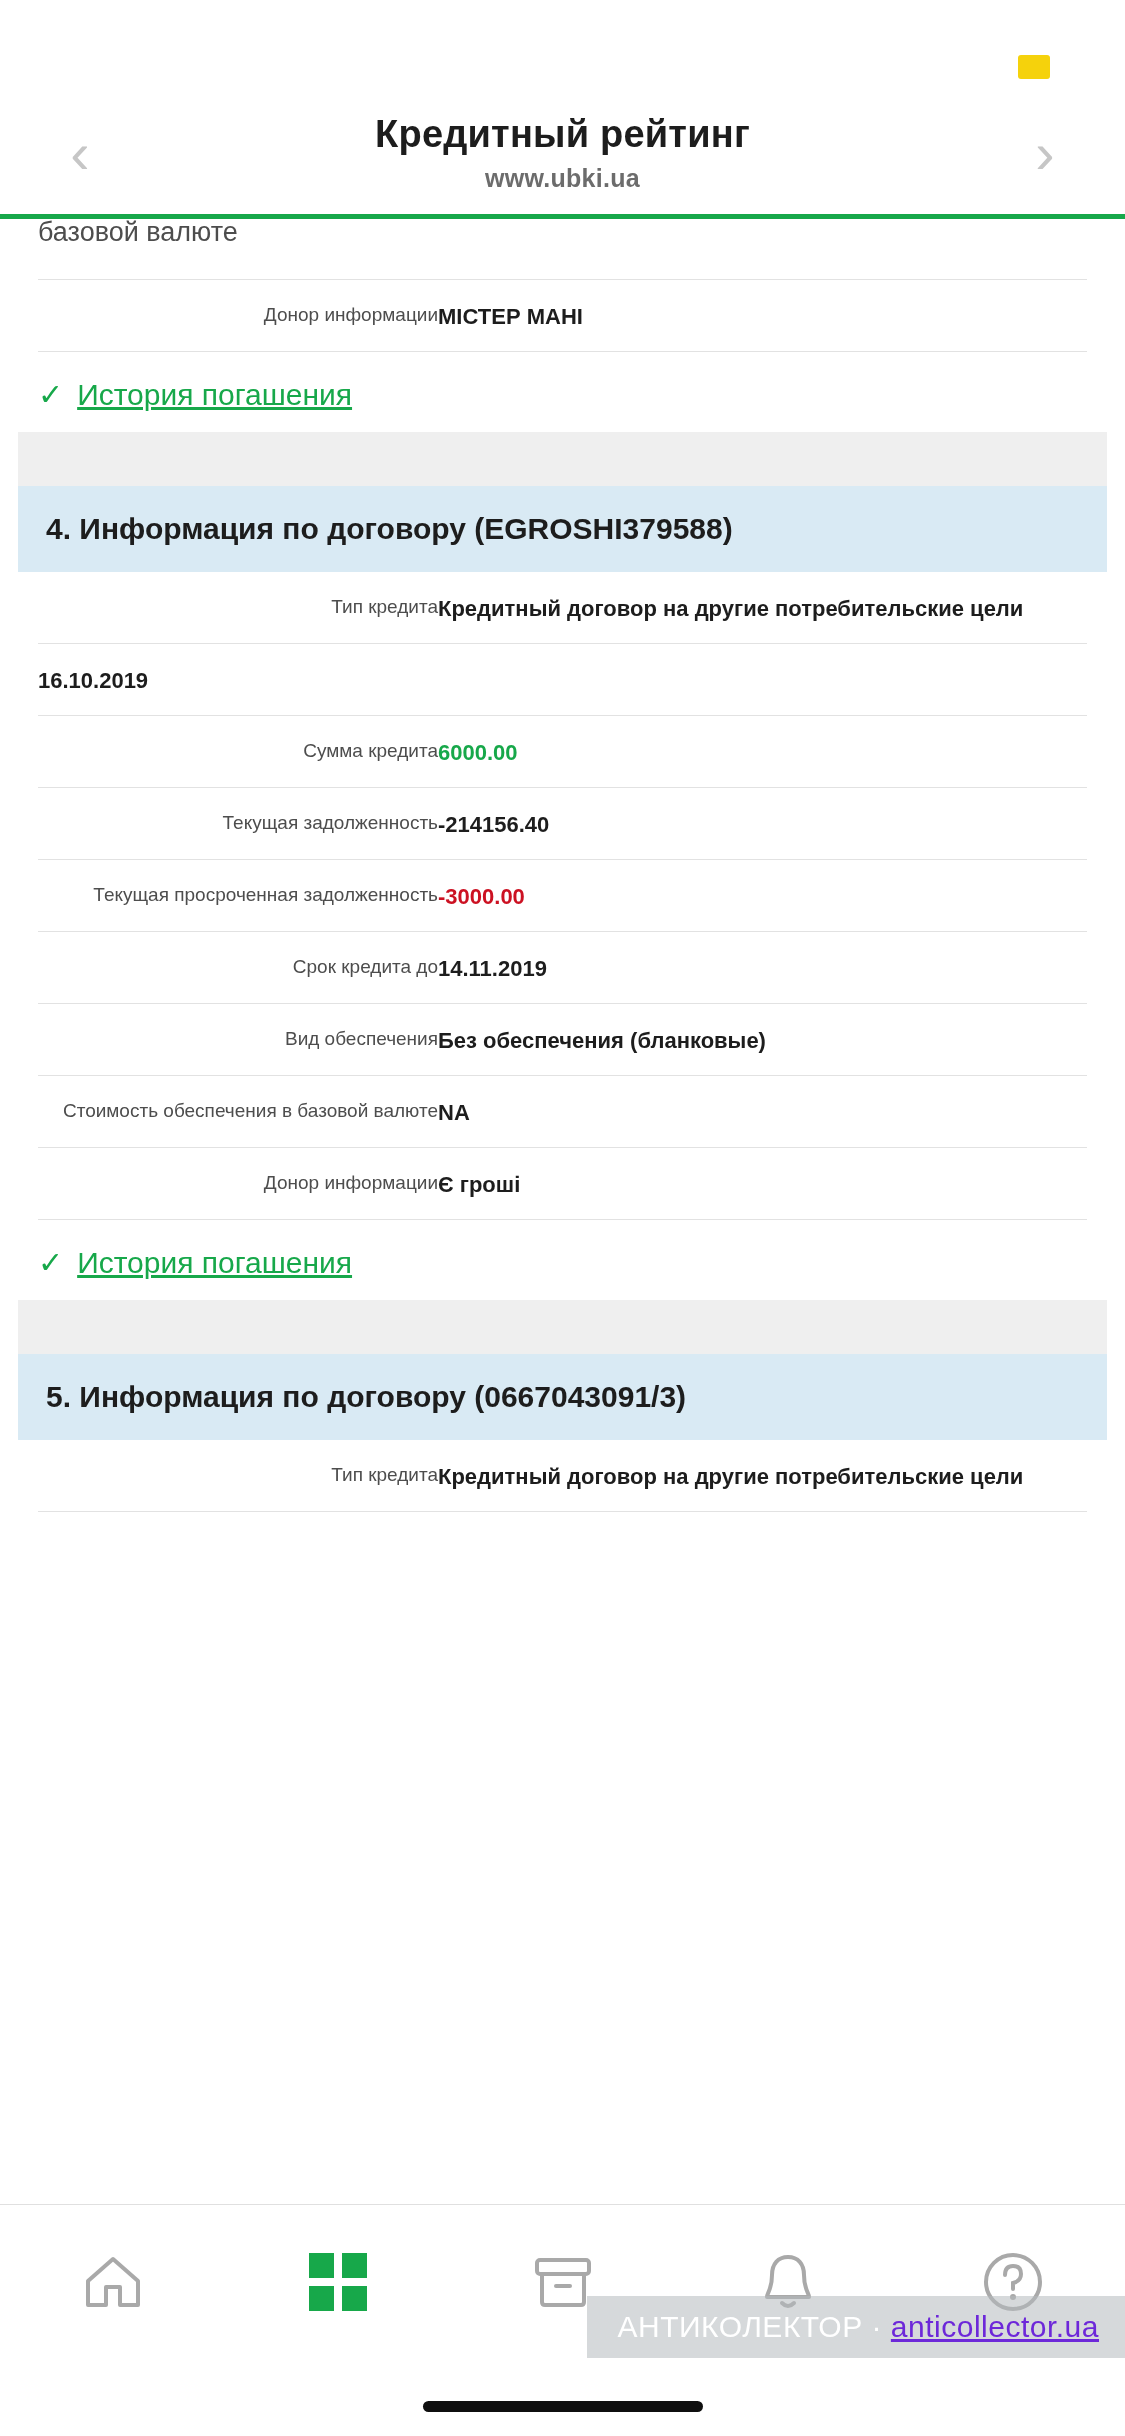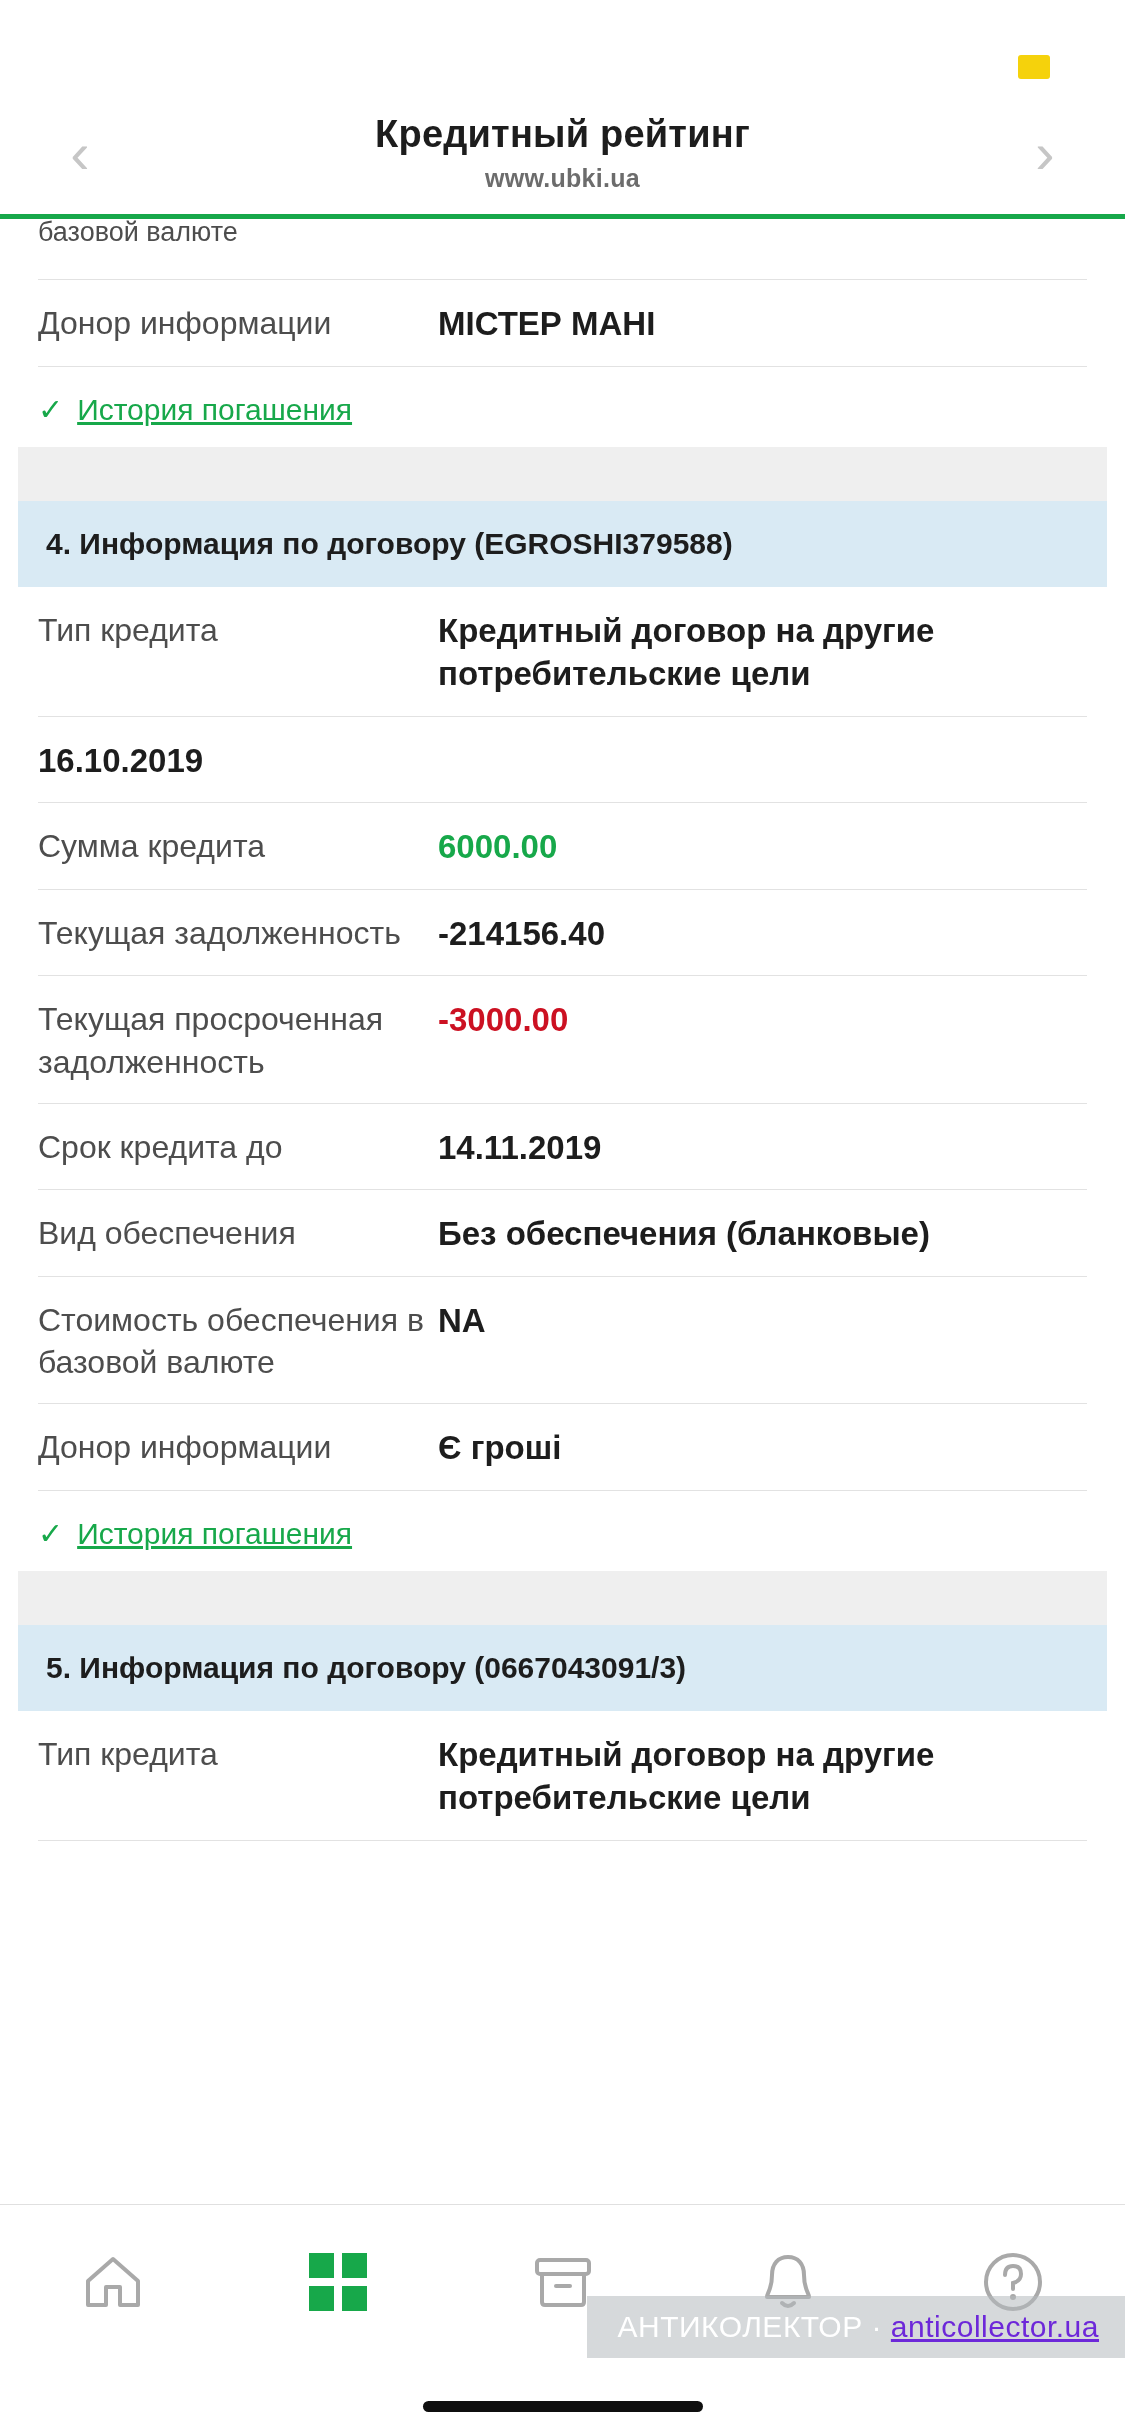--- a/index.html
+++ b/index.html
@@ -93,27 +93,28 @@
     display: flex;
     align-items: flex-start;
     padding: 22px 0 20px 0;
     margin: 0 38px;
     border-bottom: 1px solid #e2e2e2;
     box-sizing: border-box;
   }
   .row .label {
     width: 400px;
     flex: 0 0 400px;
-    font-size: 32px;
+    font-size: 19px;
     color: #4d4d4d;
     line-height: 1.32;
+    text-align: right;
   }
   .row .value {
     flex: 1;
-    font-size: 33px;
+    font-size: 22px;
     font-weight: bold;
     color: #1d1d1d;
     line-height: 1.32;
   }
   .value.green { color: #17a84a; }
   .value.red { color: #cc1122; }
 
   .history-link {
     display: flex;
     align-items: center;

